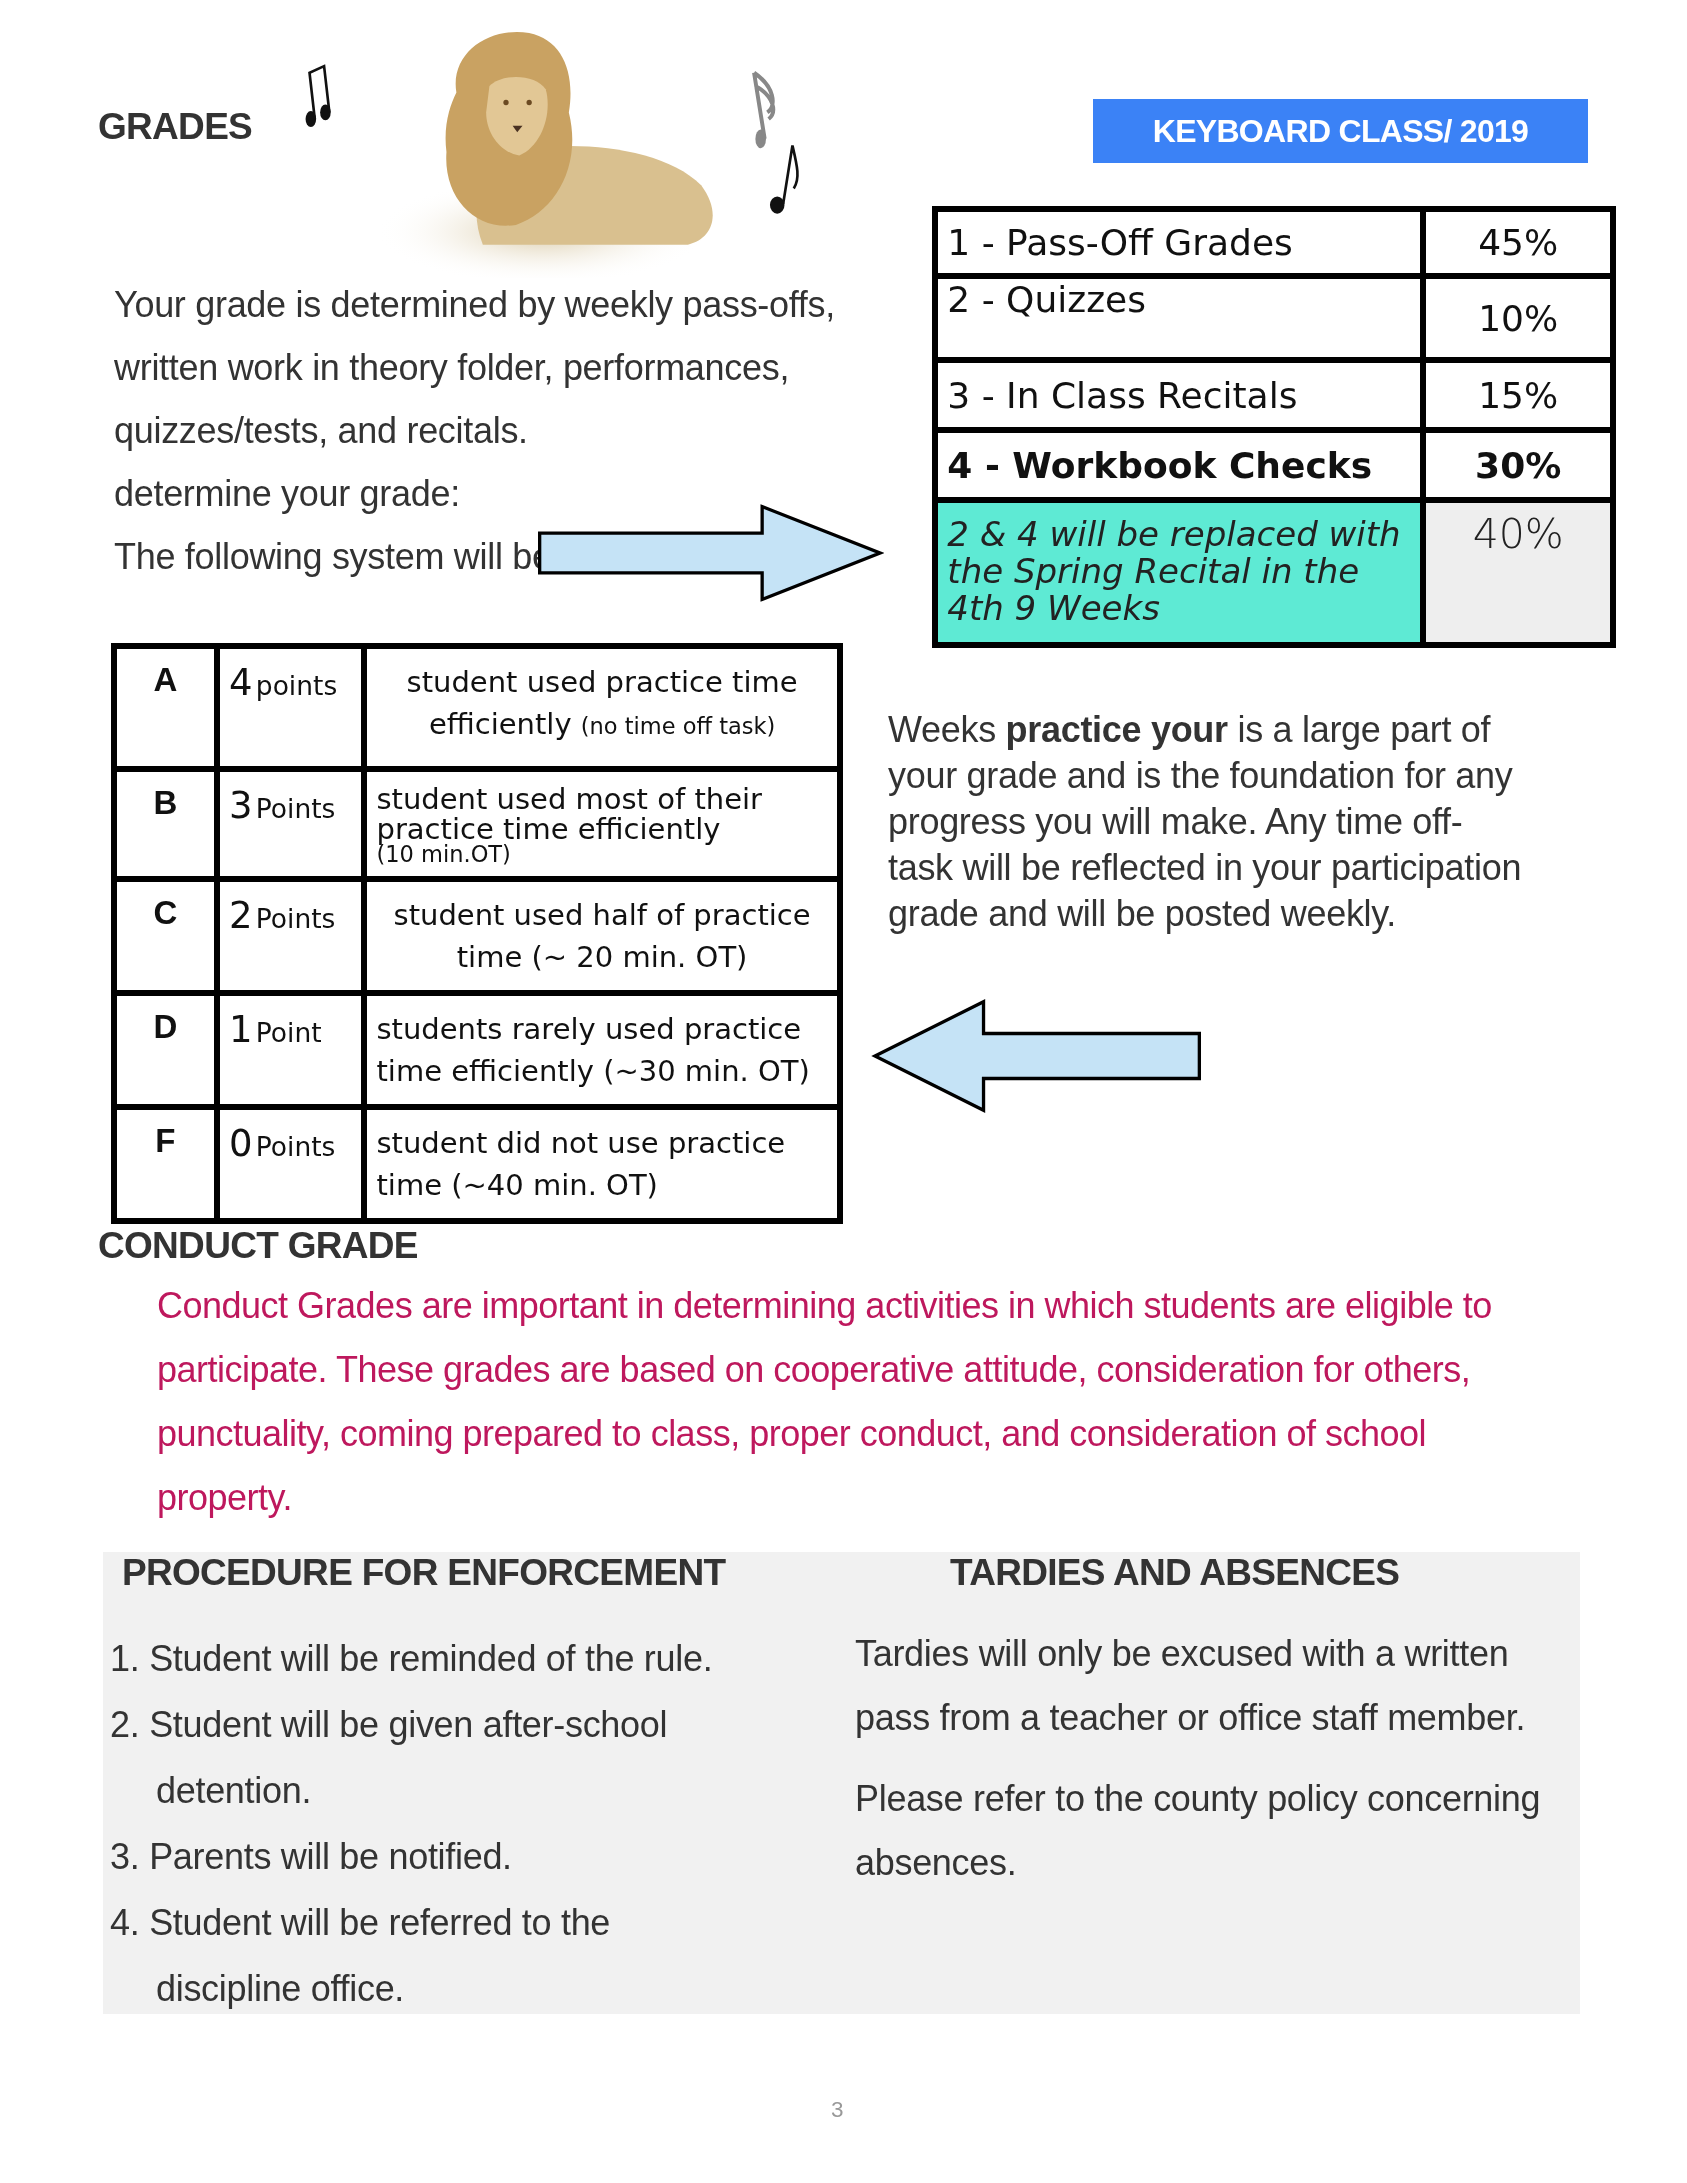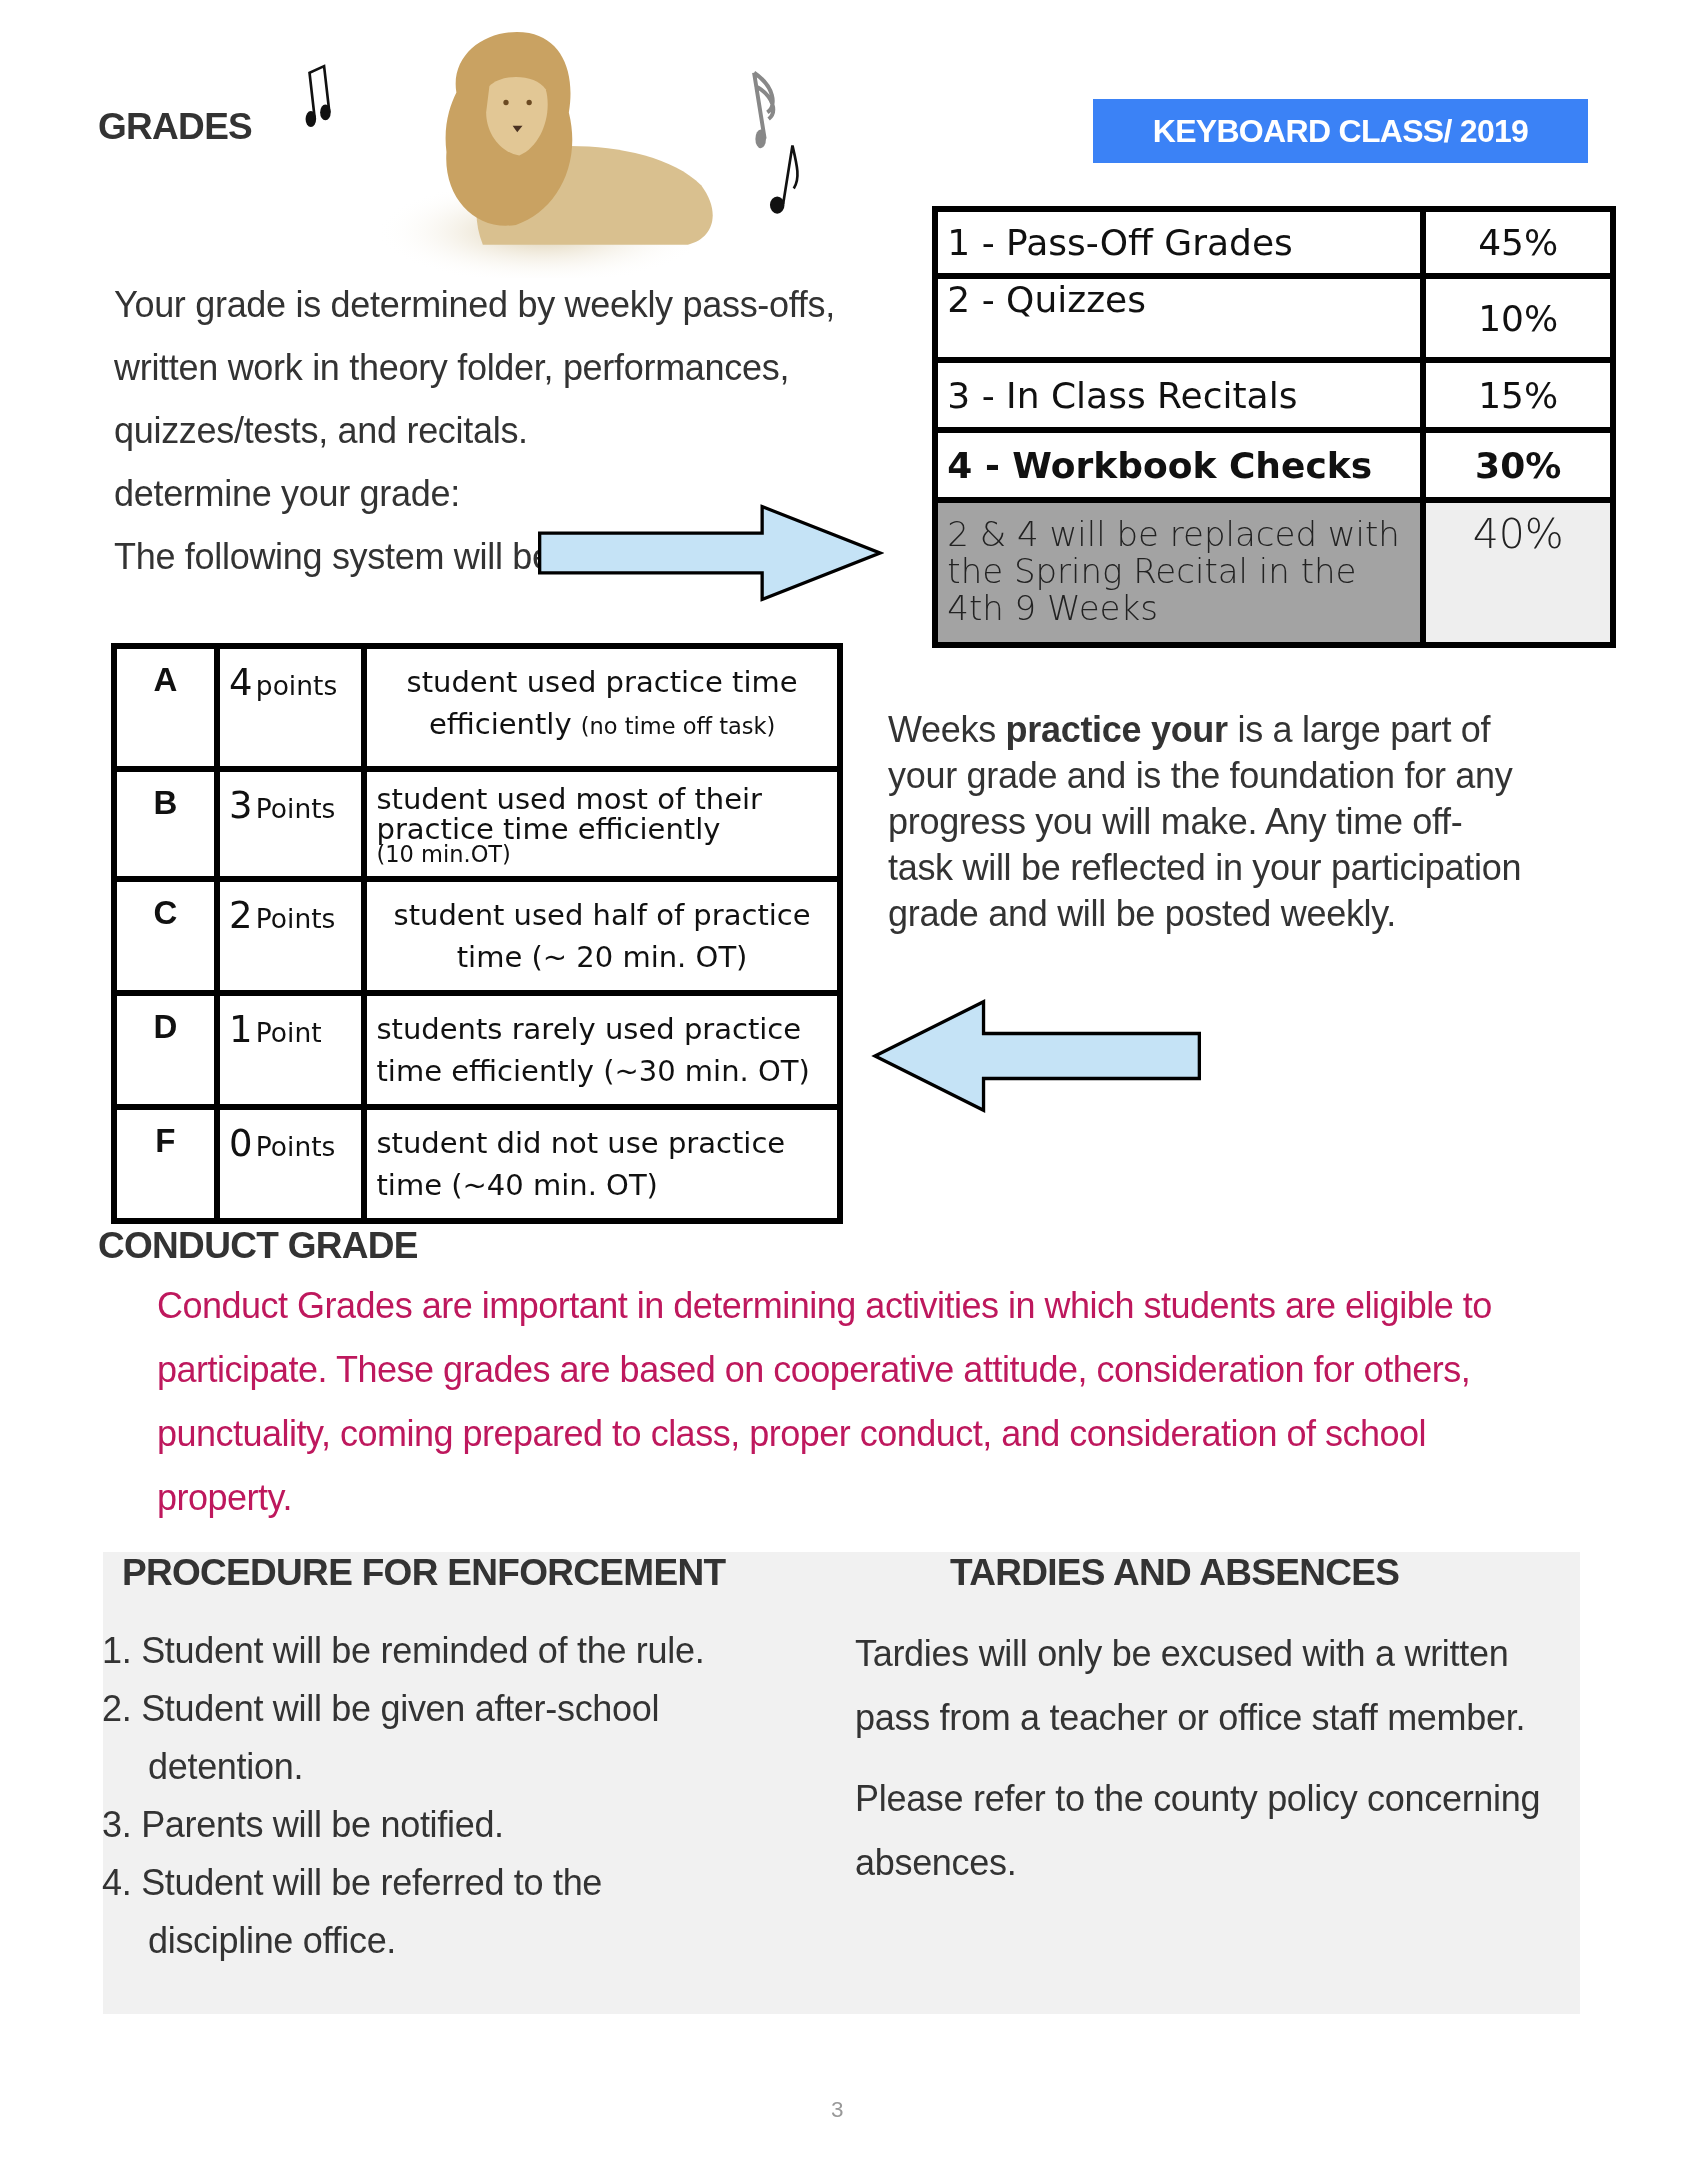--- a/index.html
+++ b/index.html
@@ -30,21 +30,21 @@
 
   
   #weights { left:932px; top:206px; width:684px; border-collapse:collapse; font-family:"DejaVu Sans", sans-serif; }
   #weights td { border:6.6px solid #000; padding:0 9.3px; font-size:36px; color:#111; vertical-align:middle; }
   #weights td.pct { text-align:center; width:165px; }
   #weights tr.r1 td { height:61px; }
   #weights tr.r2 td { height:78px; vertical-align:top; }
   #weights tr.r2 td.pct { vertical-align:middle; }
   #weights tr.r3 td { height:64px; }
   #weights tr.r4 td { height:64px;font-weight:bold; }
-  #weights tr.r5 td { height:126px; background:#a3a3a3; font-size:34px; line-height:37px; color:#222; vertical-align:top; padding-top:13.2px; font-weight:200; }
+  #weights tr.r5 td { height:126px; background:#5eead4; font-style:italic; font-size:34px; line-height:37px; color:#222; vertical-align:top; padding-top:13.2px; font-weight:200; }
   #weights tr.r5 td.pct { background:#eeeeee; font-size:41px; font-style:normal; }
 
   
   #scale { left:111px; top:643px; width:732px; border-collapse:collapse; font-family:"DejaVu Sans", sans-serif; }
   #scale td { border:6.6px solid #000; color:#111; vertical-align:top; padding:12px 9.3px; }
   #scale td.letter { width:78px; text-align:center; font-weight:bold; font-size:33px; font-family:"Liberation Sans", sans-serif; }
   #scale td.pts { width:123px; white-space:nowrap; }
   #scale td.pts .num { font-size:37px; }
   #scale td.pts .unit { font-size:26.5px; }
   #scale td.desc { font-size:29px; line-height:42px; }
@@ -63,21 +63,21 @@
   #practice b { color:#333333; }
 
   
   #conduct-body { left:157px; top:1274px; width:1389px; font-size:36px; line-height:64px; color:#be185d; letter-spacing:-0.5px; }
 
   
   #bottom-box { left:103px; top:1552px; width:1477px; height:462px; background:#f1f1f1; }
   #proc-heading { left:122px; top:1552px; font-size:37px; }
   #tard-heading { left:950px; top:1552px; font-size:37px; }
   #proc-list { left:102px; top:1622px; width:728px; font-size:36px; line-height:58px; color:#333333; letter-spacing:-0.3px; }
-  #proc-list .item { margin:0; }
+  #proc-list .item { margin:8px; }
   #proc-list .cont { padding-left:46px; }
   #tard-body { left:855px; top:1622px; width:721px; font-size:36px; line-height:64px; color:#333333; letter-spacing:-0.3px; }
   #tard-body p { margin:0 0 17px 0; }
 
   
   #page-num { left:831px; top:2097px; font-size:22.5px; color:#999999; }
 </style>
 </head>
 <body>
 

